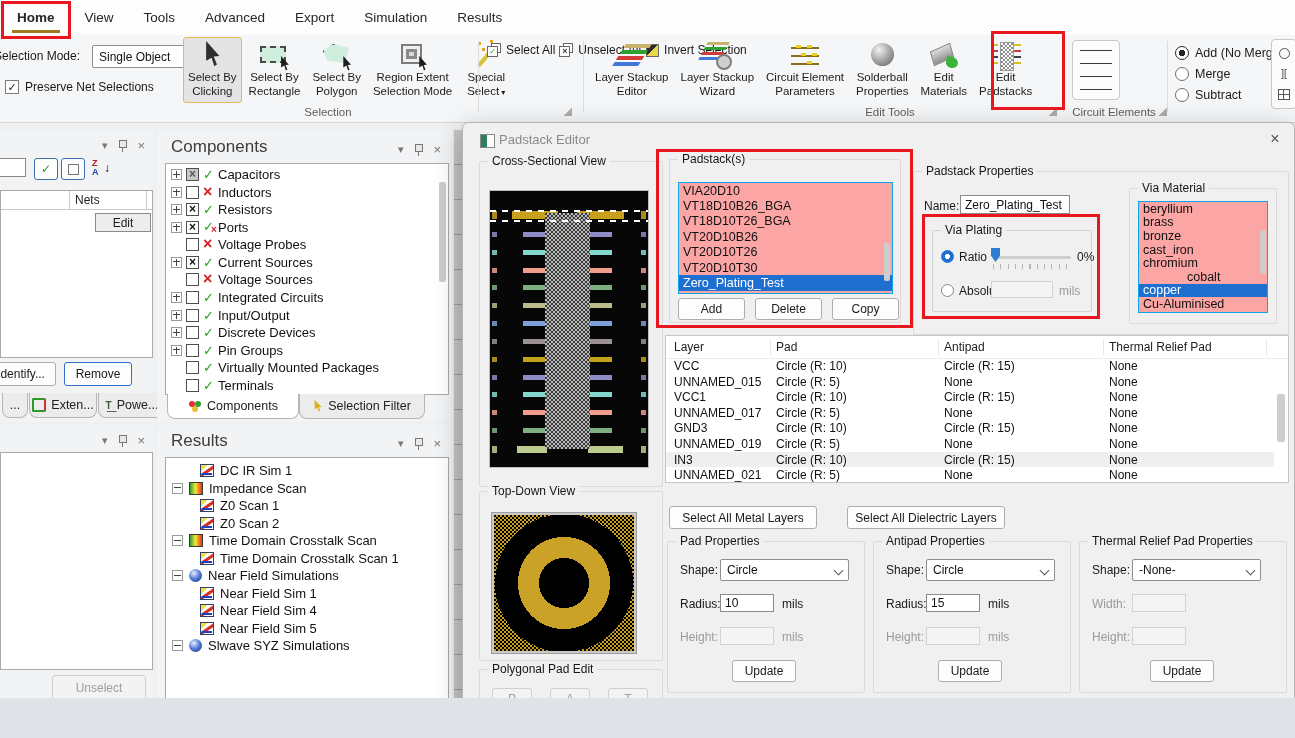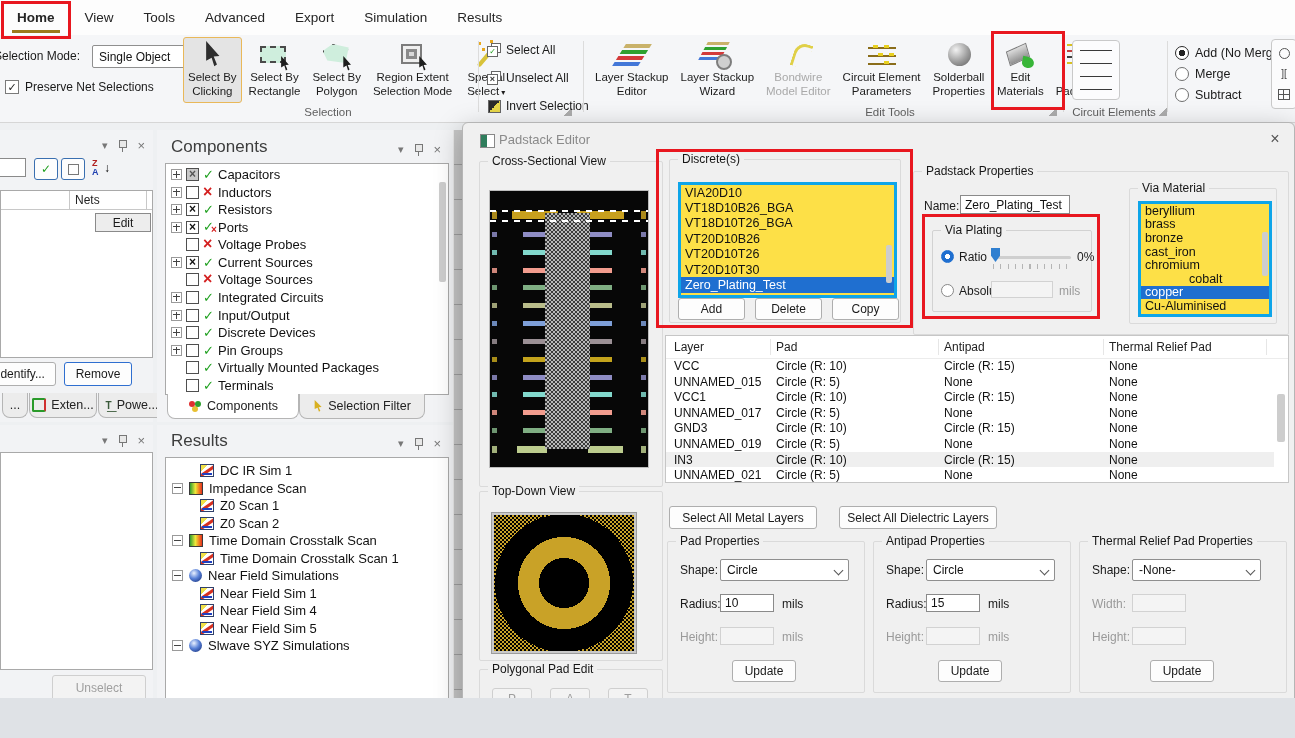--- a/index.html
+++ b/index.html
@@ -113,21 +113,21 @@
   .ritem[data-icon="chart-icon"] .ricn::after{content:"";position:absolute;left:1px;right:1px;bottom:1px;height:2px;background:#2040c0;}
   
   .strip{position:absolute;background:repeating-linear-gradient(180deg,#c6c6c6 0 34px,#9e9e9e 34px 35px);border-left:1px solid #e8e8e8;}
   
   .dialog{position:absolute;left:462px;top:122px;width:831px;height:611px;background:#f0f0f0;border:1px solid #b5b5b5;border-radius:6px 6px 0 0;box-shadow:0 8px 28px rgba(0,0,0,.28);z-index:20;font-size:12px;color:#1a1a1a;}
   .dtitle{position:absolute;left:36px;top:9px;font-size:13px;color:#8a8a8a;}
   .dticon{position:absolute;left:17px;top:11px;width:13px;height:12px;border:1px solid #888;background:linear-gradient(90deg,#2f7d5c 0 45%,#fff 45%);}
   .dclose{position:absolute;right:8px;top:6px;width:22px;height:20px;display:flex;align-items:center;justify-content:center;font-size:16px;color:#555;}
   .grp{position:absolute;border:1px solid #dadada;border-radius:2px;}
   .glbl{position:absolute;top:-8px;left:8px;background:#f0f0f0;padding:0 4px;font-size:12px;color:#161616;white-space:nowrap;}
-  .list{position:absolute;background:#fde047;border:3px solid #0ea5e9;overflow:hidden;}
+  .list{position:absolute;background:#fca5a5;border:1px solid #0ea5e9;overflow:hidden;}
   .litem{display:flex;align-items:center;padding:0 4px;font-size:12.5px;color:#111;white-space:nowrap;}
   .litem[data-sel]{background:#1f6fd0;color:#fff;}
   .thumb{position:absolute;background:#cdcdcd;border-radius:2px;}
   .inp{position:absolute;border:1px solid #8a8a8a;background:#fff;font-size:12px;padding:0 4px;font-family:inherit;color:#111;box-sizing:border-box;}
   .inp.disd{background:#f4f4f4;border-color:#d2d2d2;}
   .bradio{position:absolute;width:13px;height:13px;border-radius:50%;border:1px solid #888;background:#fff;box-sizing:border-box;}
   .bradio[data-on]{border:1px solid #1f6fd0;background:radial-gradient(circle,#fff 0 2.5px,#1f6fd0 2.5px);}
   .track{position:absolute;height:3px;background:#cfcfcf;border-radius:2px;}
   .sthumb{position:absolute;width:9px;height:14px;background:#2f7fd0;clip-path:polygon(0 0,100% 0,100% 55%,50% 100%,0 55%);}
   .ticks{position:absolute;height:5px;background:repeating-linear-gradient(90deg,#b5b5b5 0 1px,transparent 1px 7.3px);}
@@ -235,21 +235,21 @@
 
         <div class="bigbtn" data-dd="">
           <span class="bicon" data-icon="wand-icon"></span>
           <span class="bl">Special</span>
           <span class="bl">Select</span>
         </div>
       </div>
     <div class="glabel" style="left:183px;width:290px;top:71px;">Selection</div>
     <span class="launch" style="left:563px;top:72px;"></span>
     <div class="vsep" style="left:478px;"></div>
-    <div style="position:absolute;left:487px;top:6px;display:flex;flex-direction:column;gap:11px;">
+    <div style="position:absolute;left:487px;top:6px;display:flex;flex-direction:row;gap:4px;">
 
         <div class="srow">
           <span class="sicn" data-icon="select-all-icon"></span>
           <span>Select All</span>
         </div>
 
         <div class="srow">
           <span class="sicn" data-icon="unselect-all-icon"></span>
           <span>Unselect All</span>
         </div>
@@ -267,25 +267,20 @@
           <span class="bl">Layer Stackup</span>
           <span class="bl">Editor</span>
         </div>
 
         <div class="bigbtn">
           <span class="bicon" data-icon="stackup-wizard-icon"></span>
           <span class="bl">Layer Stackup</span>
           <span class="bl">Wizard</span>
         </div>
 
-        <div class="bigbtn" data-disabled="">
-          <span class="bicon" data-icon="bondwire-icon"></span>
-          <span class="bl">Bondwire</span>
-          <span class="bl">Model Editor</span>
-        </div>
 
         <div class="bigbtn">
           <span class="bicon" data-icon="circuit-params-icon"></span>
           <span class="bl">Circuit Element</span>
           <span class="bl">Parameters</span>
         </div>
 
         <div class="bigbtn">
           <span class="bicon" data-icon="solderball-icon"></span>
           <span class="bl">Solderball</span>
@@ -703,21 +698,21 @@
 
           <div class="btn disb" style="position:static;width:38px;height:20px;">P</div>
 
           <div class="btn disb" style="position:static;width:38px;height:20px;">A</div>
 
           <div class="btn disb" style="position:static;width:38px;height:20px;">T</div>
         </div>
     </div>
 
     <div class="grp" style="left:206px;top:36px;width:230px;height:162px;">
-      <span class="glbl">Discrete(s)</span>
+      <span class="glbl">Padstack(s)</span>
       <div class="list" style="left:8px;top:22px;width:213px;height:110px;">
         <div>
 
             <div class="litem" style="height:15.4px;">
               <span>VIA20D10</span>
             </div>
 
             <div class="litem" style="height:15.4px;">
               <span>VT18D10B26_BGA</span>
             </div>
@@ -879,21 +874,21 @@
             <span class="tc0">UNNAMED_021</span>
             <span class="tc1">Circle (R: 5)</span>
             <span class="tc2">None</span>
             <span class="tc3">None</span>
           </div>
         </div>
       <div class="thumb" style="right:3px;top:58px;width:8px;height:48px;"></div>
     </div>
 
     <div class="btn" style="left:206px;top:383px;width:146px;height:21px;">Select All Metal Layers</div>
-    <div class="btn" style="left:376px;top:383px;width:156px;height:21px;">Select All Dielectric Layers</div>
+    <div class="btn" style="left:384px;top:383px;width:156px;height:21px;">Select All Dielectric Layers</div>
 
     <div class="grp" style="left:204px;top:418px;width:196px;height:150px;">
       <span class="glbl">Pad Properties</span>
       <span class="lb" style="left:12px;top:21px;">Shape:</span>
       <div class="combo" style="left:52px;top:17px;width:115px;height:20px;">
           <span>Circle</span>
         </div>
       <span class="lb" style="left:12px;top:55px;">Radius:</span>
       <input class="inp" style="left: 52px; top: 52px; width: 54px; height: 18px;" value="10">
       <span class="lb" style="left:114px;top:55px;">mils</span>

